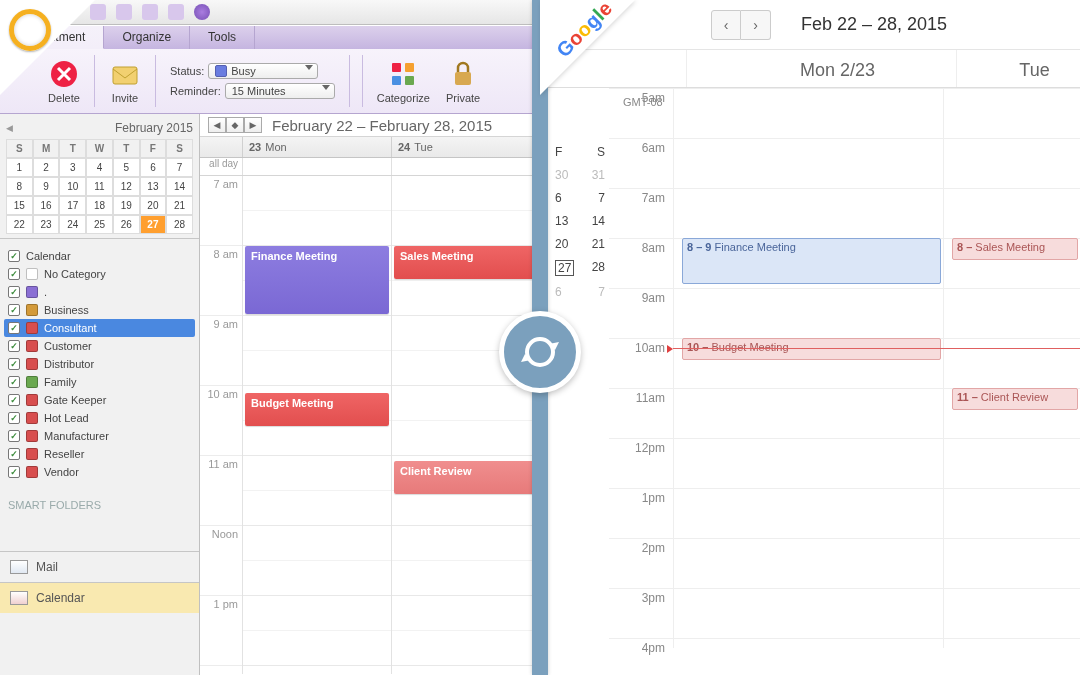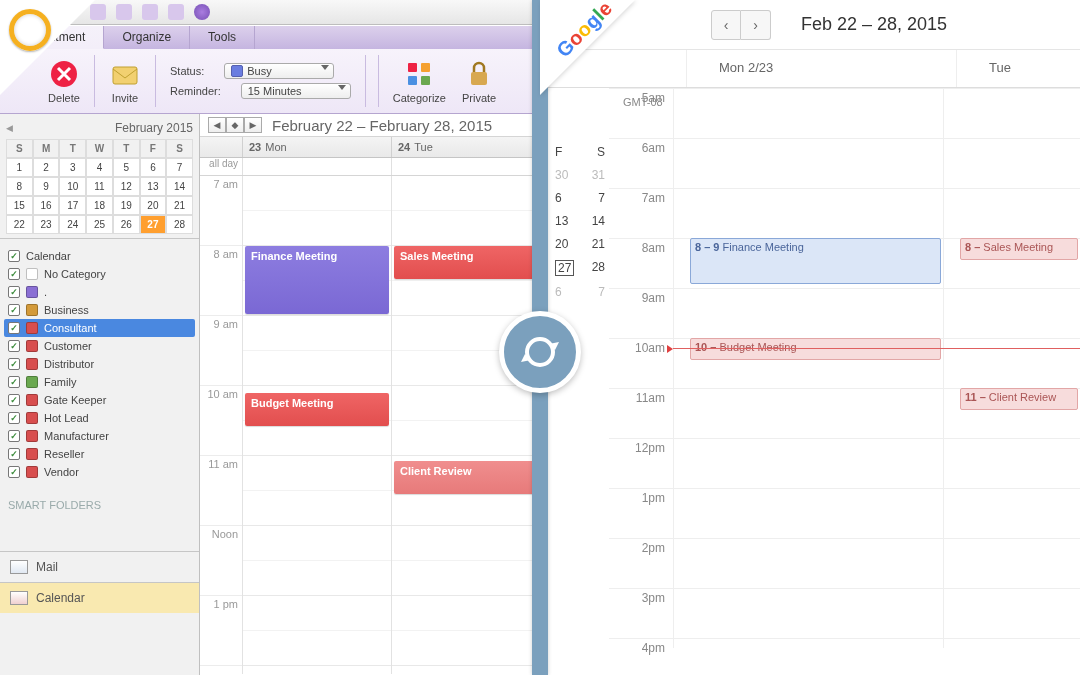--- a/index.html
+++ b/index.html
@@ -15,21 +15,21 @@
 
 .ol-tabs{height:24px;display:flex;background:linear-gradient(#dcd0ec,#c5b5e0);border-top:1px solid #fff;}
 .ol-tab{padding:4px 18px;font-size:12px;color:#333;border-right:1px solid #b5a5d0;cursor:default;}
 .ol-tab.active{background:linear-gradient(#f5f1fa,#f3eef9);border-bottom:1px solid #f3eef9;font-weight:500;}
 
 .ol-ribbon{height:65px;background:linear-gradient(#f7f3fb,#eee7f7);border-bottom:1px solid #b5a5d0;display:flex;align-items:center;padding:4px 0 4px 40px;}
 .rb-btn{display:flex;flex-direction:column;align-items:center;padding:2px 8px;font-size:11px;color:#444;}
 .rb-icon{width:32px;height:32px;margin-bottom:2px;}
 .rb-sep{width:1px;height:52px;background:#c9bbe0;margin:0 6px;}
 .status-block{display:flex;flex-direction:column;gap:4px;margin:0 8px;}
-.status-row{display:flex;align-items:center;font-size:11px;color:#444;gap:20px;}
+.status-row{display:flex;align-items:center;font-size:11px;color:#444;gap:4px;}
 .dropdown{display:flex;align-items:flex-start;background:linear-gradient(#fff,#eee);border:1px solid #aaa;border-radius:3px;padding:1px 4px 1px 6px;font-size:11px;min-width:110px;justify-content:space-between;}
 .dropdown .swatch{width:12px;height:12px;background:#6a7de0;border:1px solid #5560b0;border-radius:2px;margin-right:4px;}
 .caret{width:0;height:0;border-left:4px solid transparent;border-right:4px solid transparent;border-top:5px solid #666;margin-left:4px;}
 
 
 .ol-body{display:flex;height:561px;}
 .ol-side{width:200px;background:#f1f1f1;border-right:1px solid #c0c0c0;}
 .mini-cal{padding:7px 6px 4px 6px;border-bottom:1px solid #c6c6c6;}
 .mini-title{text-align:center;font-size:12px;color:#666;margin-bottom:4px;display:flex;align-items:center;justify-content:center;}
 .mini-title::before{content:"◀";color:#999;font-size:9px;margin-right:auto;}
@@ -69,33 +69,33 @@
 .evt{position:absolute;left:2px;right:2px;border-radius:2px;color:#fff;font-size:11px;padding:4px 6px;font-weight:bold;overflow:hidden;box-shadow:0 1px 1px rgba(0,0,0,.15);}
 
 
 .g-top{height:50px;border-bottom:1px solid #e5e5e5;display:flex;align-items:center;padding-left:170px;gap:10px;}
 .gnav{display:flex;}
 .gnav button{width:30px;height:30px;border:1px solid #ccc;background:#f7f7f7;color:#666;font-size:14px;}
 .gnav button:first-child{border-radius:3px 0 0 3px;}
 .gnav button:last-child{border-radius:0 3px 3px 0;border-left:none;}
 .gdate{font-size:18px;color:#333;margin-left:20px;}
 .g-dayhead{height:38px;display:flex;border-bottom:1px solid #ddd;}
-.g-dayhead .daycol{flex:1;padding-top:10px;color:#666;font-size:13px;border-left:1px solid #eee;padding-left:32px;}
+.g-dayhead .daycol{flex:1;text-align:center;padding-top:10px;color:#666;font-size:18px;border-left:1px solid #eee;padding-left:32px;}
 .g-tz{width:83px;text-align:right;padding:18px 6px 0 0;font-size:11px;color:#888;}
 .g-side-mini{position:absolute;left:555px;top:145px;width:50px;}
 .g-mini-row{display:flex;justify-content:space-between;font-size:12px;color:#444;margin-bottom:9px;}
 .g-mini-today{border:1px solid #555;padding:0 2px;}
 .g-mini-gray{color:#bbb;}
 .g-grid{display:flex;height:560px;margin-left:68px;}
 .g-times{width:64px;}
 .g-hr{height:50px;text-align:right;padding-right:8px;font-size:12px;color:#888;padding-top:2px;border-top:1px solid #eee;}
 .g-days{flex:1;display:flex;position:relative;}
 .g-day{flex:1;border-left:1px solid #eee;position:relative;}
 .g-slot{height:50px;border-top:1px solid #eee;}
-.g-evt{position:absolute;left:16px;right:2px;border:1px solid;border-radius:2px;font-size:11px;padding:2px 4px;overflow:hidden;}
+.g-evt{position:absolute;left:8px;right:2px;border:1px solid;border-radius:2px;font-size:11px;padding:2px 4px;overflow:hidden;}
 .g-now{position:absolute;left:0;right:0;height:0;border-top:1px solid #e06060;}
 .g-now::before{content:"";position:absolute;left:-6px;top:-4px;width:0;height:0;border-top:4px solid transparent;border-bottom:4px solid transparent;border-left:6px solid #e04040;}
 
 
 .corner{position:absolute;top:0;width:0;height:0;z-index:50;}
 .corner-left{left:0;border-top:95px solid #fff;border-right:95px solid transparent;}
 .corner-right{left:540px;border-top:95px solid #fff;border-right:95px solid transparent;filter:drop-shadow(1px 1px 2px rgba(0,0,0,.15));}
 .ologo{position:absolute;top:6px;left:6px;width:48px;height:48px;z-index:60;display:flex;align-items:center;justify-content:center;}
 .ologo-circle{width:42px;height:42px;border:5px solid #f5b020;border-radius:50%;box-shadow:inset 0 0 4px rgba(0,0,0,.2),0 1px 2px rgba(0,0,0,.3);}
 .glogo{position:absolute;left:550px;top:18px;z-index:60;transform:rotate(-45deg);font-size:20px;font-weight:bold;font-family:Georgia,serif;}

